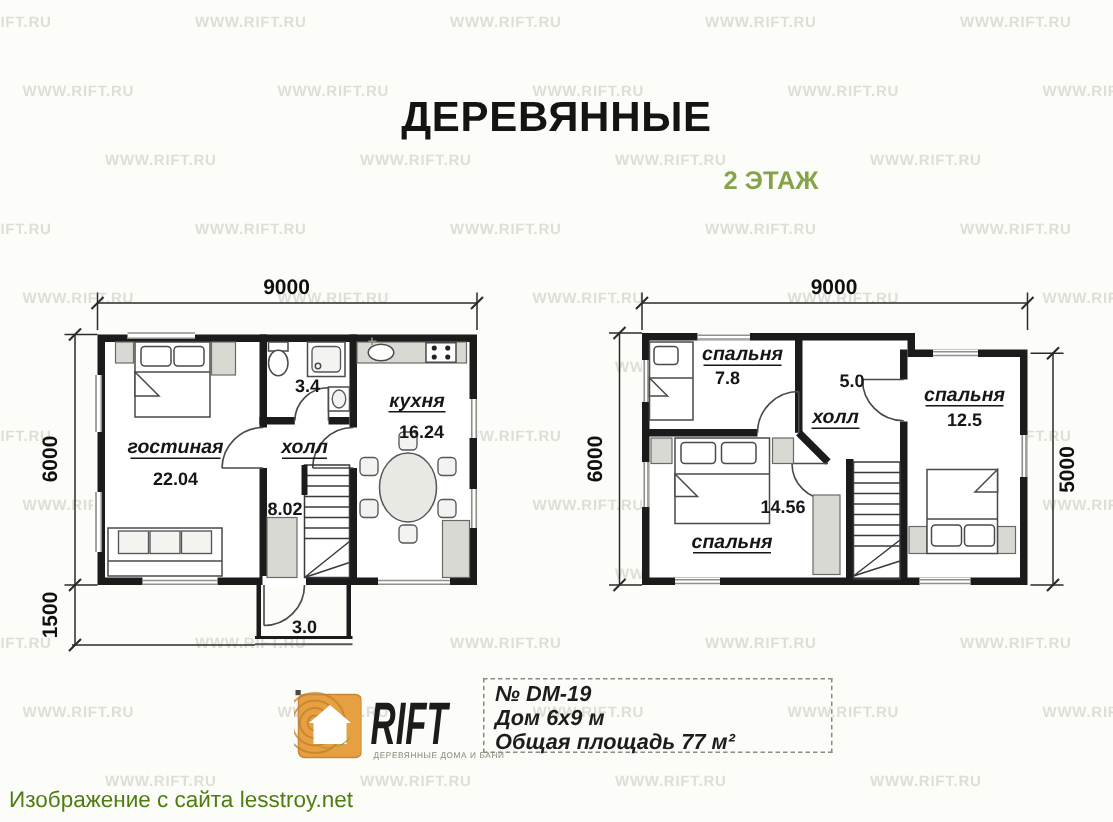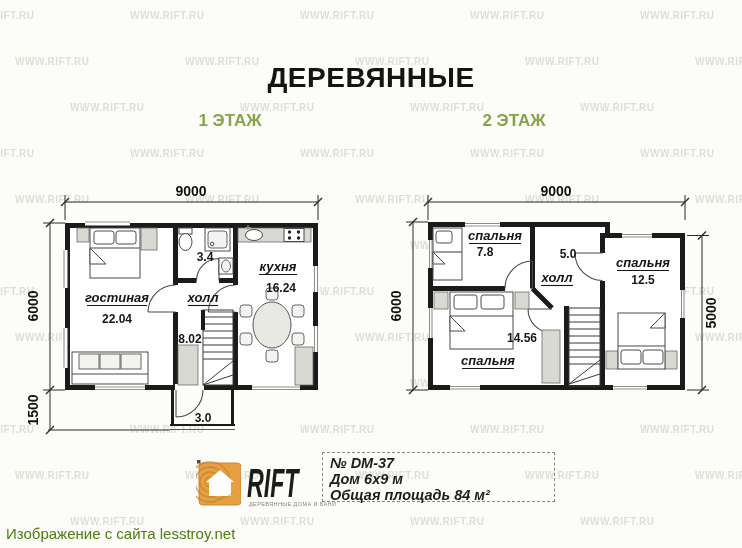--- a/index.html
+++ b/index.html
@@ -105,21 +105,20 @@
       <span class="wm-item" style="left: 355px; top: 470px;">WWW.RIFT.RU</span>
       <span class="wm-item" style="left: 525px; top: 470px;">WWW.RIFT.RU</span>
       <span class="wm-item" style="left: 695px; top: 470px;">WWW.RIFT.RU</span>
       <span class="wm-item" style="left: 70px; top: 516px;">WWW.RIFT.RU</span>
       <span class="wm-item" style="left: 240px; top: 516px;">WWW.RIFT.RU</span>
       <span class="wm-item" style="left: 410px; top: 516px;">WWW.RIFT.RU</span>
       <span class="wm-item" style="left: 580px; top: 516px;">WWW.RIFT.RU</span>
     </div>
 
   <div class="page-title">ДЕРЕВЯННЫЕ</div>
-  <div class="floor-label" id="floor1-label">1 ЭТАЖ</div>
   <div class="floor-label" id="floor2-label">2 ЭТАЖ</div>
 
   <svg id="plan1" class="plan" width="345" height="265" viewBox="0 0 345 265">
 
     <g>
       <path class="dim" d="M50,24 H303 M50,17 V42 M303,17 V42"></path>
       <path class="tick" d="M46,28 L54,20 M299,28 L307,20"></path>
       <text class="dimlbl" x="176" y="18" text-anchor="middle">9000</text>
       <path class="dim" d="M35,45 V252 M28,45 H50 M28,212 H50 M33,252 H155"></path>
       <path class="tick" d="M31,49 L39,41 M31,216 L39,208 M31,256 L39,248"></path>
@@ -352,19 +351,19 @@
       <path d="M24,10 L38,22 L35,22 L35,36 L13,36 L13,22 L10,22 Z" fill="#ffffff"></path>
       <path d="M15,37 Q26,43 38,31 Q31,42 15,37 Z" fill="#6fa43a"></path>
     </svg>
     <div id="brand-text">
       <div id="brand-name">RIFT</div>
       <div id="brand-tagline">ДЕРЕВЯННЫЕ ДОМА И БАНИ</div>
     </div>
   </div>
 
   <div id="info-box">
-    <div class="info-line">№ DM-37</div>
+    <div class="info-line">№ DM-19</div>
     <div class="info-line">Дом 6х9 м</div>
-    <div class="info-line">Общая площадь 84 м²</div>
+    <div class="info-line">Общая площадь 77 м²</div>
   </div>
 
   <div id="caption">Изображение с сайта lesstroy.net</div>
 </div>
 
 </body></html>

